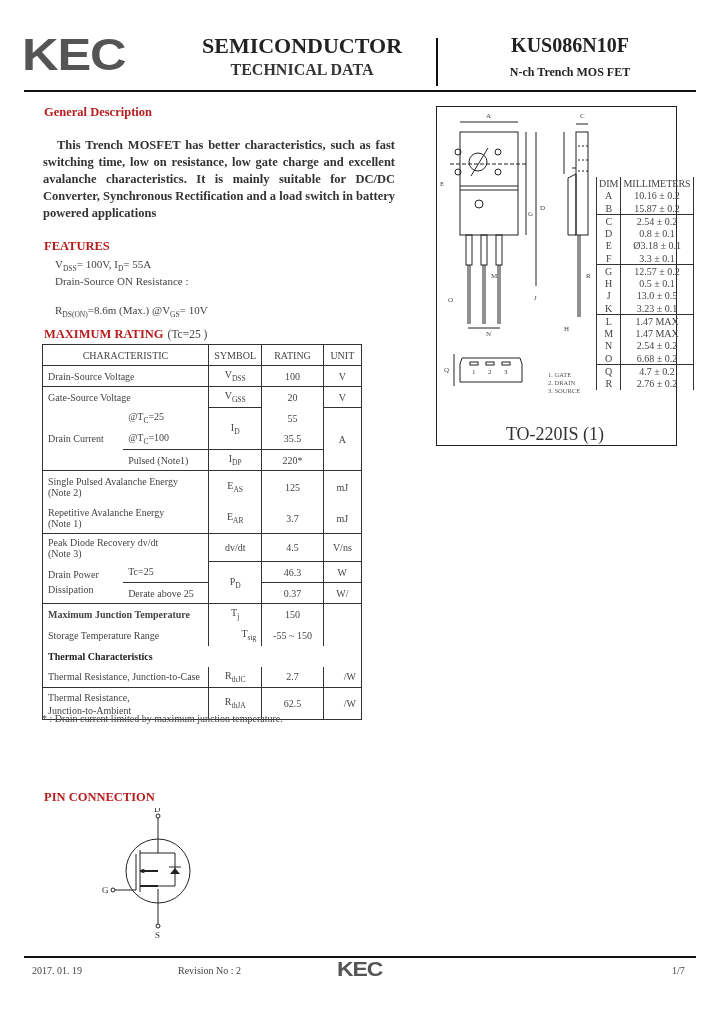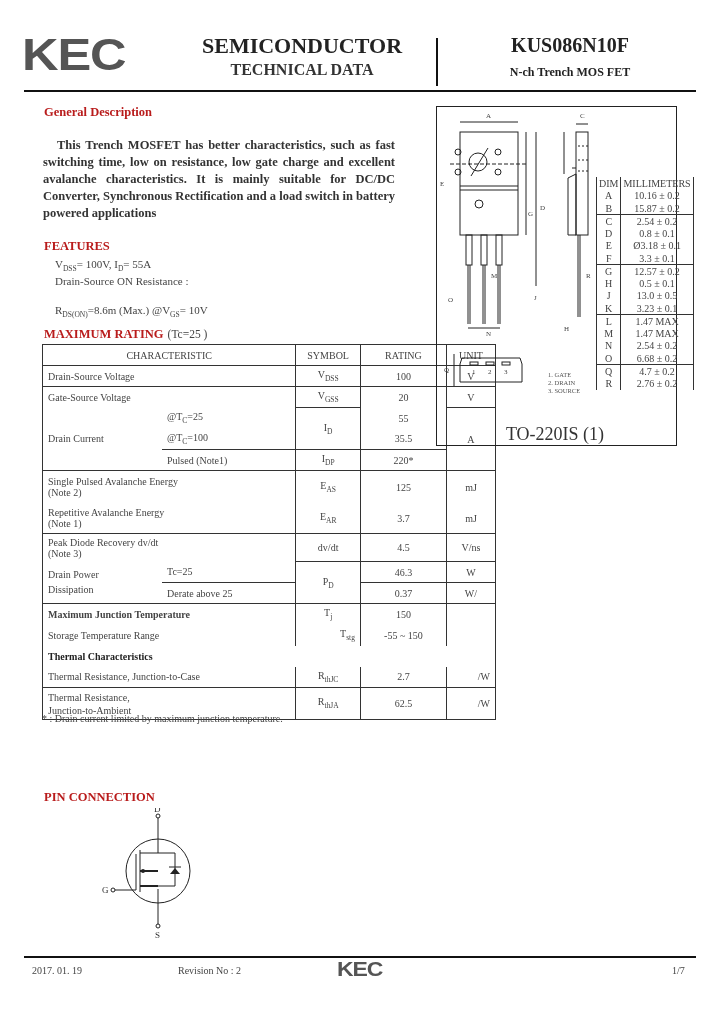--- a/index.html
+++ b/index.html
@@ -45,21 +45,21 @@
 <div class="abs feat" style="left:55px;top:275px;">Drain-Source ON Resistance :</div>
 <div class="abs feat" style="left:55px;top:292px;margin-top:12px;">
   <span>R</span><sub>DS(ON)</sub><span>=8.6m   (Max.)  @V</span><sub>GS</sub><span>= 10V</span>
 </div>
 
 <div class="abs" style="left:44px;top:324px;">
   <span class="sec">MAXIMUM RATING</span>
   <span class="feat" style="font-size:11.5px;">(Tc=25   )</span>
 </div>
 
-<table class="mr abs" style="left:42px;top:344px;width:454px;">
+<table class="mr abs" style="left:42px;top:344px;width:320px;">
   <colgroup>
       <col style="width:100px">
       <col style="width:112px">
       <col style="width:54px">
       <col style="width:72px">
       <col style="width:41px">
     </colgroup>
   <tbody>
       <tr>
     <td class="c" colspan="2">CHARACTERISTIC</td>

